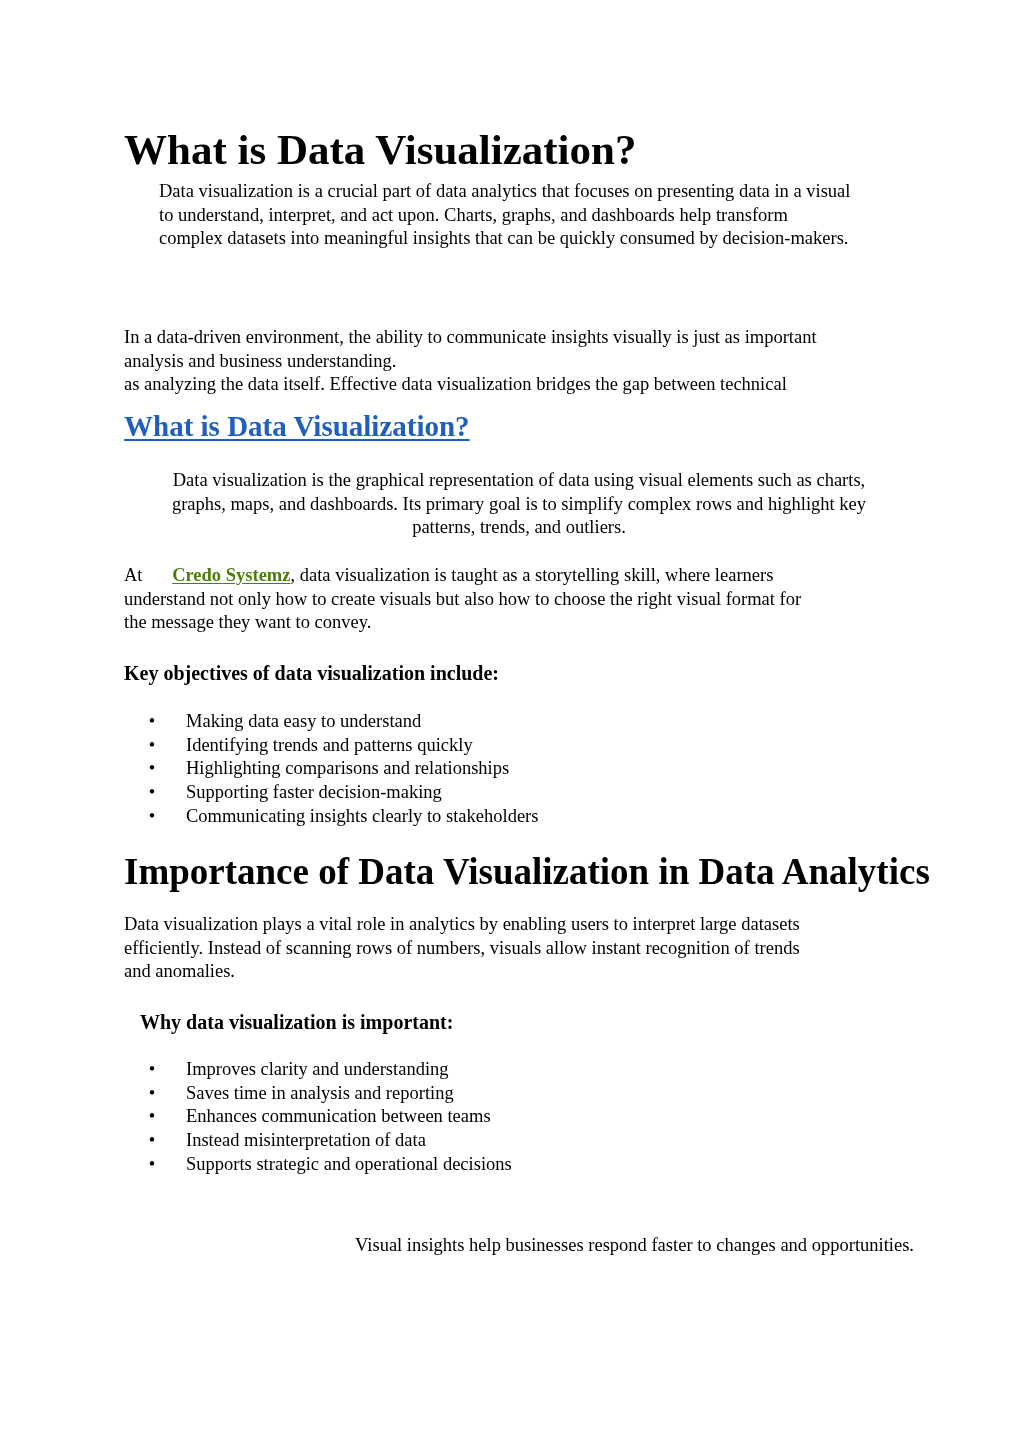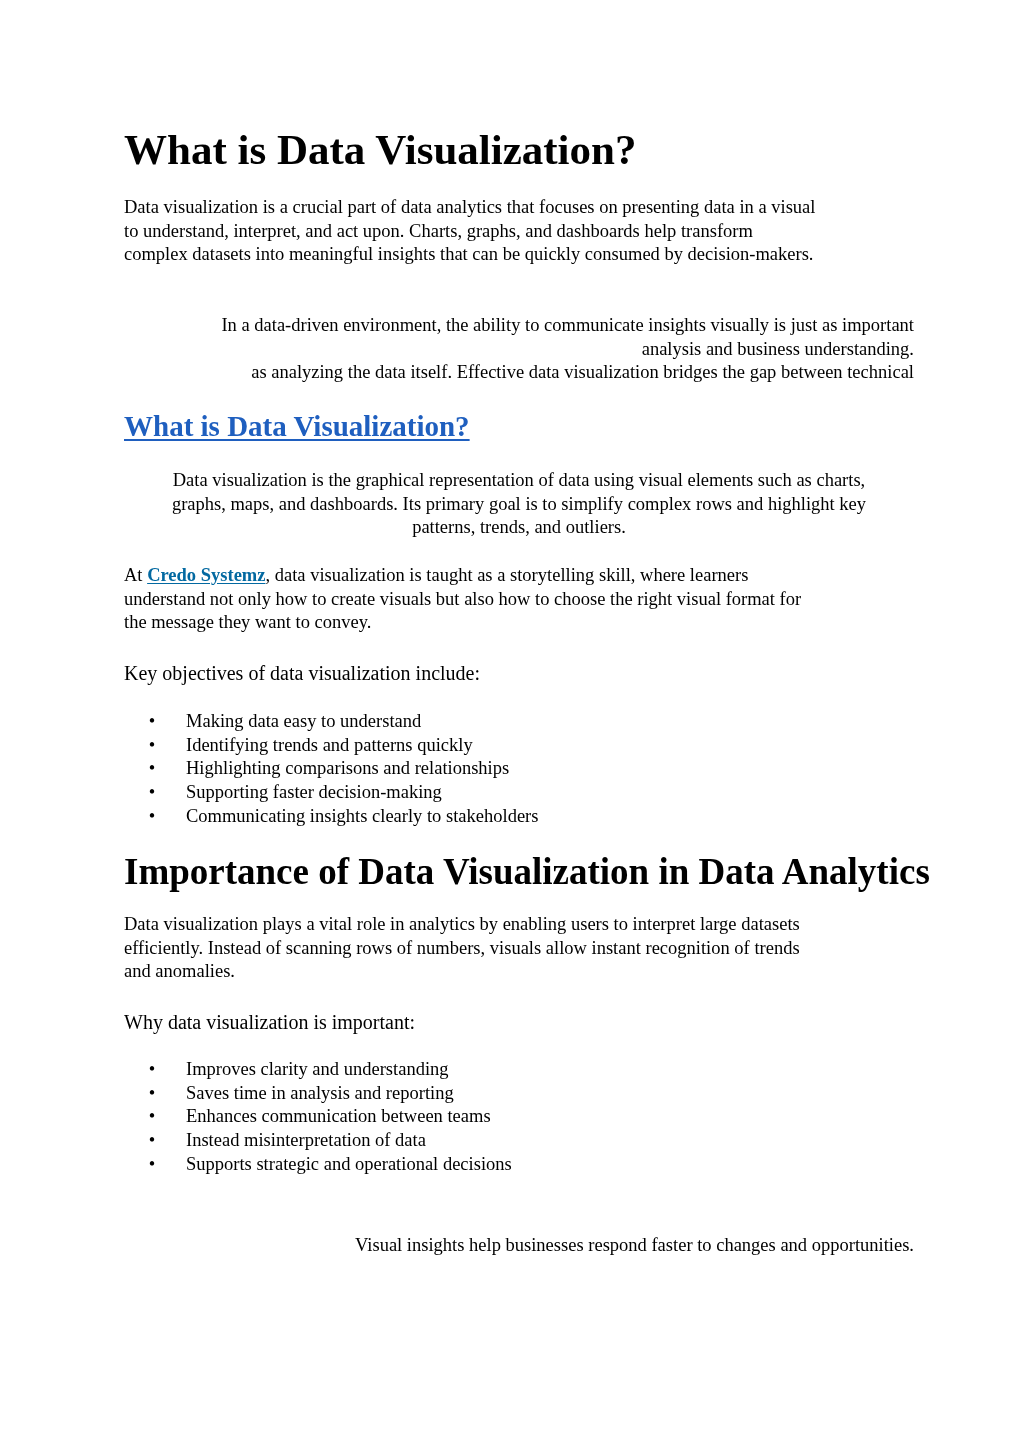--- a/index.html
+++ b/index.html
@@ -53,42 +53,43 @@
       font-size: 37px;
       font-weight: bold;
       line-height: 38px;
       white-space: nowrap;
     }
     .h3 {
       position: absolute;
       left: 0;
       margin: 0;
       font-size: 20px;
-      font-weight: normal;
+      font-weight: bold;
       line-height: 26px;
       white-space: nowrap;
     }
     .para {
       position: absolute;
       left: 0;
       margin: 0;
       width: 790px;
       font-size: 18.5px;
       line-height: 23.7px;
     }
     .para .line {
       display: block;
       white-space: nowrap;
     }
     .inline-link {
-      color: #0369a1;
+      color: #4d7c0f;
       font-weight: bold;
       text-decoration: underline;
       text-underline-offset: 2px;
       cursor: pointer;
+      margin-left: 25px;
     }
     .blist {
       position: absolute;
       left: 0;
       margin: 0;
       padding: 0;
       list-style: none;
       font-size: 18.5px;
       line-height: 23.7px;
     }
@@ -105,27 +106,27 @@
       text-align: center;
     }
   </style>
 </head>
 <body>
 
 <div class="page">
 
   <h1 class="h1">What is Data Visualization?</h1>
 
-  <p class="para" style="top:196px;">
+  <p class="para" style="top:180px;margin-left:35px;">
     <span class="line">Data visualization is a crucial part of data analytics that focuses on presenting data in a visual</span>
     <span class="line">to understand, interpret, and act upon. Charts, graphs, and dashboards help transform</span>
     <span class="line">complex datasets into meaningful insights that can be quickly consumed by decision-makers.</span>
   </p>
 
-  <p class="para" style="top:314px;text-align:right;">
+  <p class="para" style="top:326px;">
     <span class="line">In a data-driven environment, the ability to communicate insights visually is just as important</span>
     <span class="line">analysis and business understanding.</span>
     <span class="line">as analyzing the data itself. Effective data visualization bridges the gap between technical</span>
   </p>
 
   <h2 class="h2-link">What is Data Visualization?</h2>
 
   <p class="para" style="top:469px;text-align:center;">
     <span class="line">Data visualization is the graphical representation of data using visual elements such as charts,</span>
     <span class="line">graphs, maps, and dashboards. Its primary goal is to simplify complex rows and highlight key</span>
@@ -149,21 +150,21 @@
   </ul>
 
   <h2 class="h2" style="top:853px;">Importance of Data Visualization in Data Analytics</h2>
 
   <p class="para" style="top:913px;">
     <span class="line">Data visualization plays a vital role in analytics by enabling users to interpret large datasets</span>
     <span class="line">efficiently. Instead of scanning rows of numbers, visuals allow instant recognition of trends</span>
     <span class="line">and anomalies.</span>
   </p>
 
-  <h3 class="h3" style="top:1009px;">Why data visualization is important:</h3>
+  <h3 class="h3" style="top:1009px;margin-left:16px;">Why data visualization is important:</h3>
 
   <ul class="blist" style="top:1058px;">
     <li><span class="bullet">•</span><span>Improves clarity and understanding</span></li>
     <li><span class="bullet">•</span><span>Saves time in analysis and reporting</span></li>
     <li><span class="bullet">•</span><span>Enhances communication between teams</span></li>
     <li><span class="bullet">•</span><span>Instead misinterpretation of data</span></li>
     <li><span class="bullet">•</span><span>Supports strategic and operational decisions</span></li>
   </ul>
 
   <p class="para" style="top:1234px;text-align:right;">

